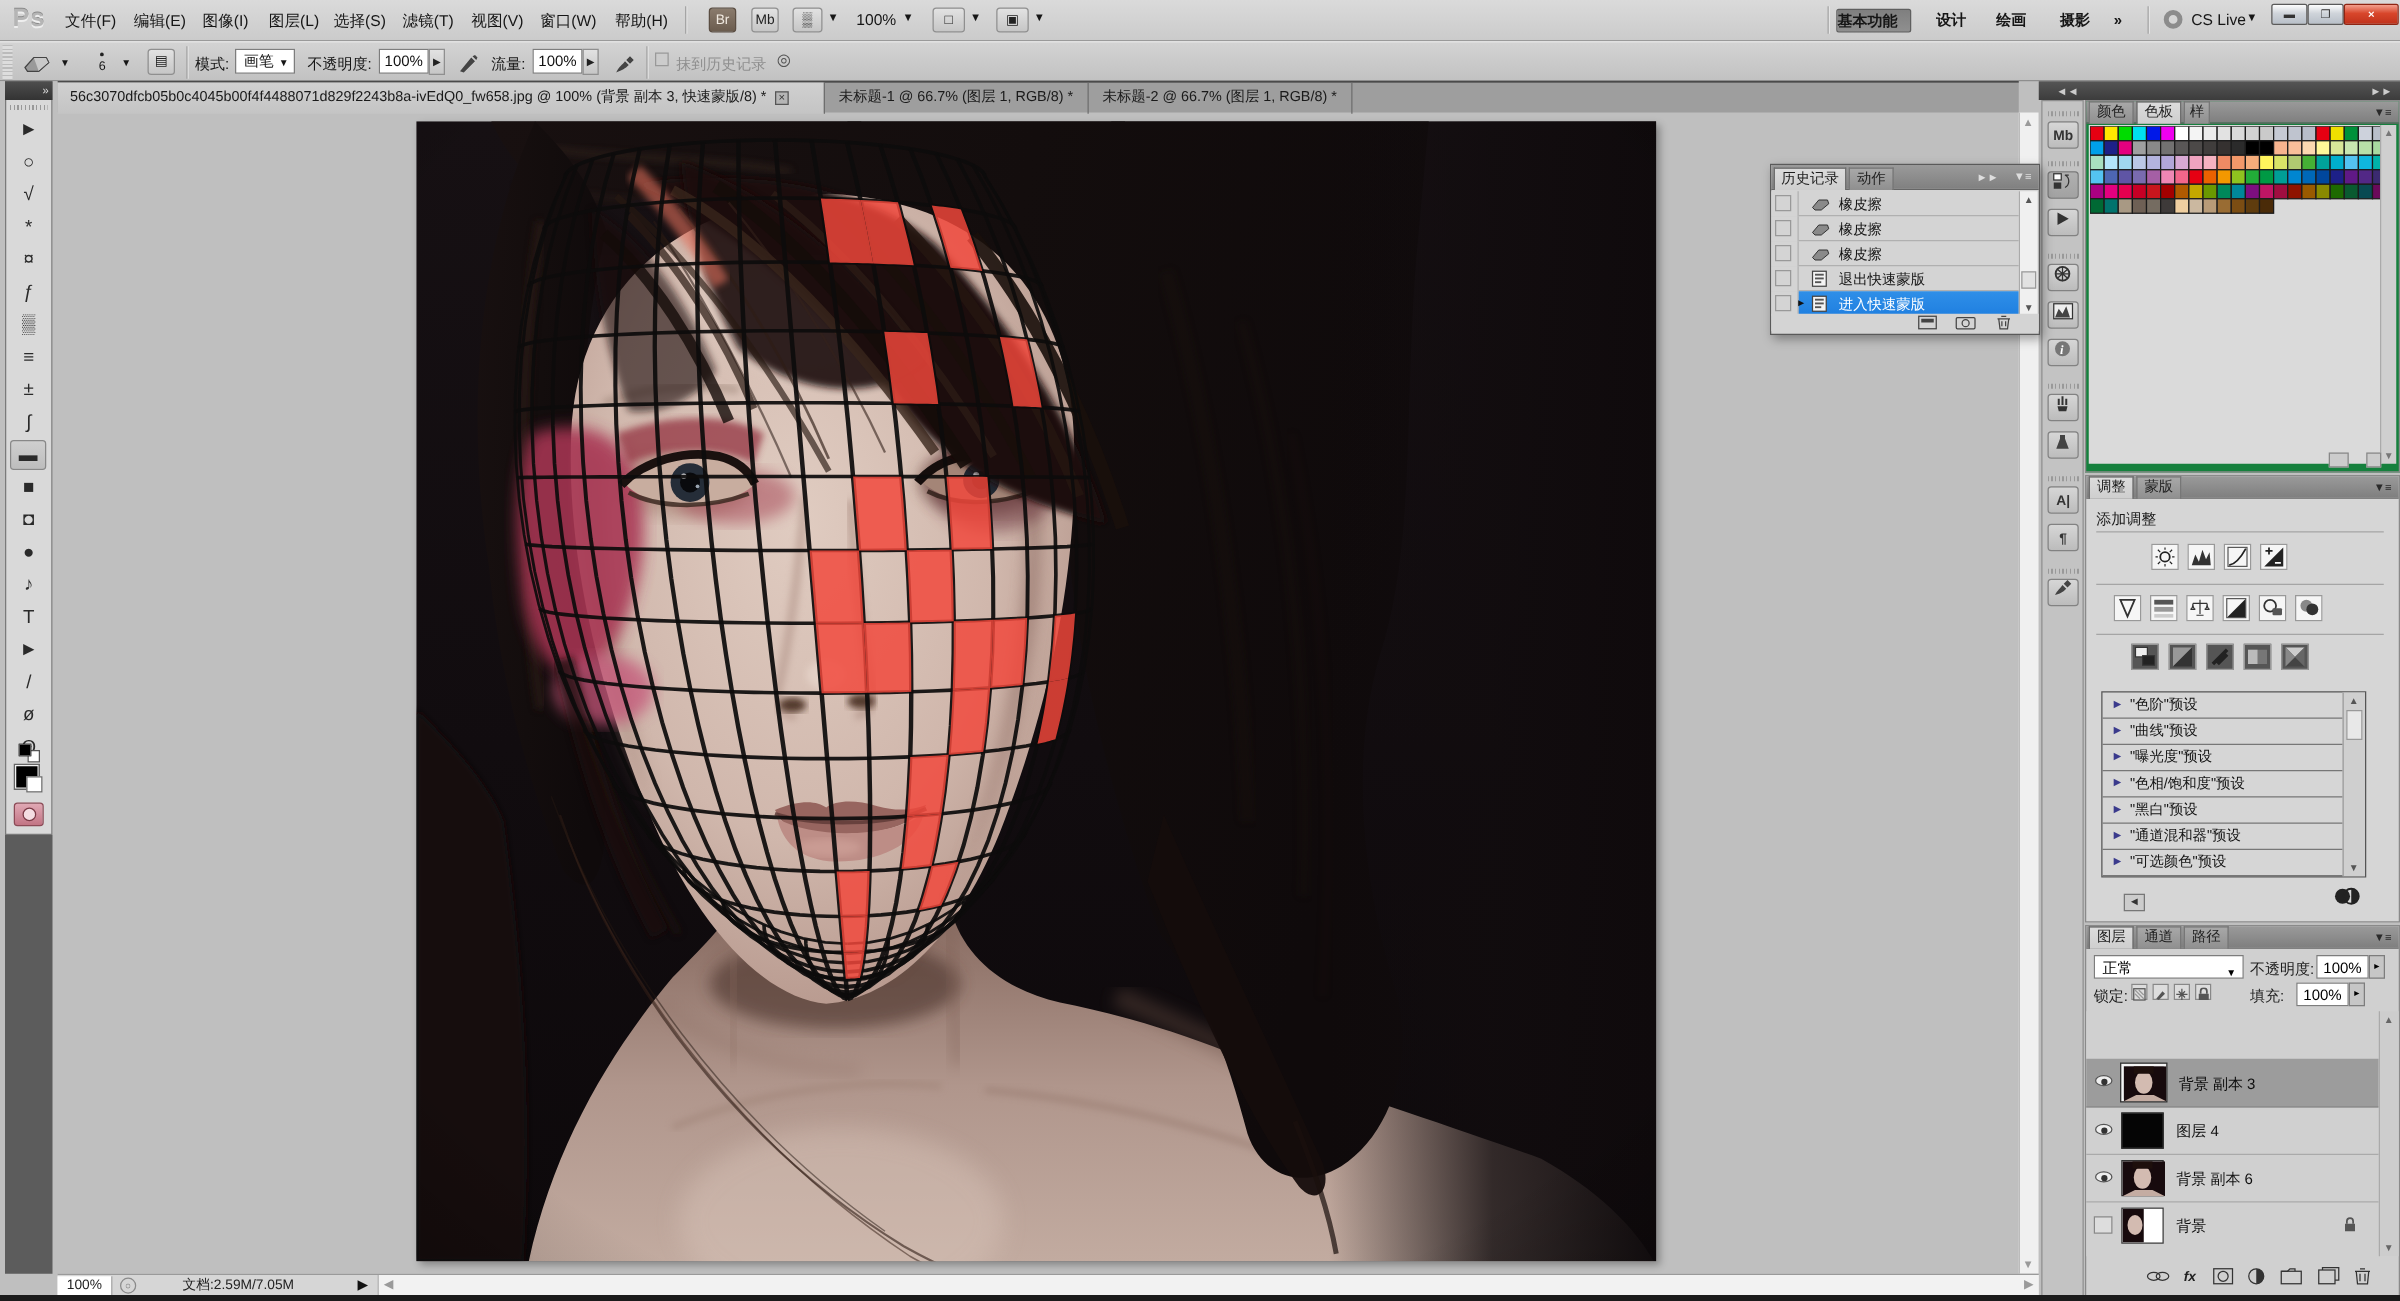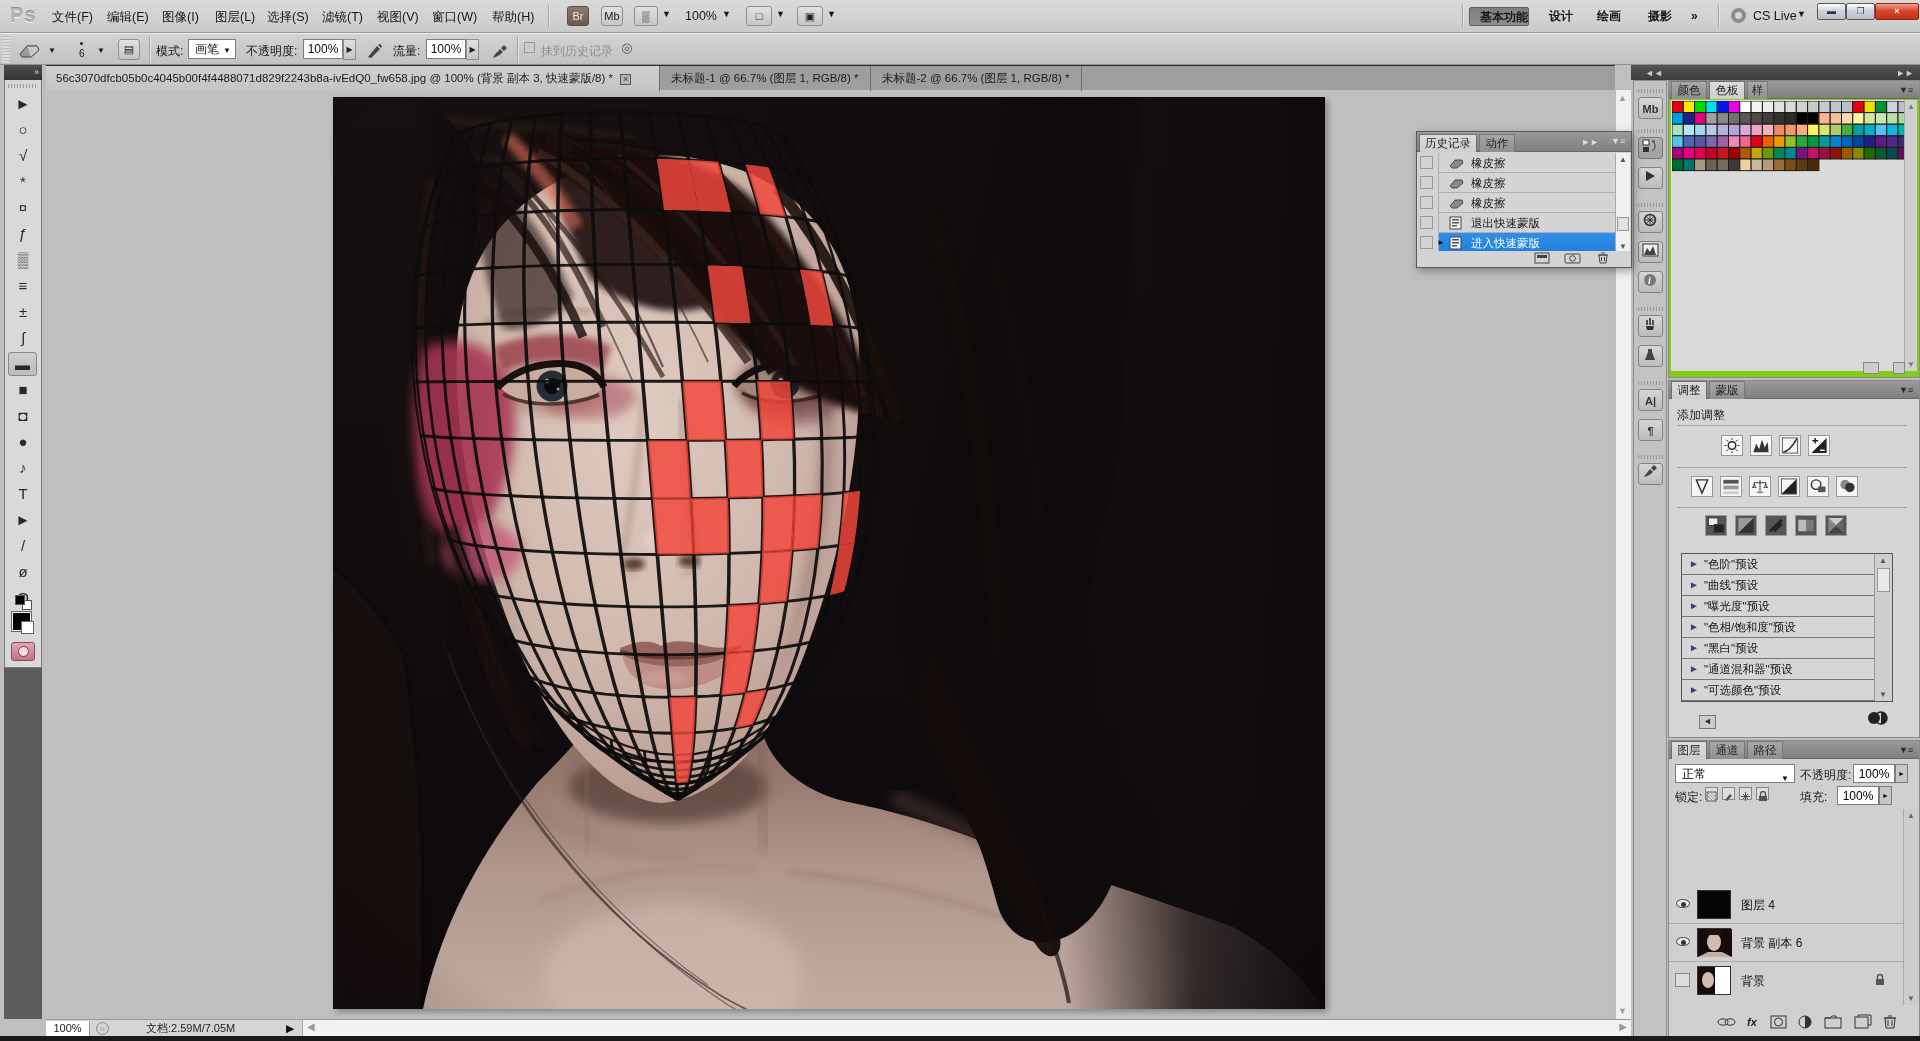--- a/index.html
+++ b/index.html
@@ -48,21 +48,21 @@
     <div class="mbtn" style="left:601px;width:22px">Mb</div>
     <div class="mbtn" style="left:634px;width:24px">▒</div>
     <div class="menuitem" style="left:662px;font-size:9px">▼</div>
     <div class="menuitem" style="left:685px">100%</div>
     <div class="menuitem" style="left:722px;font-size:9px">▼</div>
     <div class="mbtn" style="left:746px;width:26px">□</div>
     <div class="menuitem" style="left:776px;font-size:9px">▼</div>
     <div class="mbtn" style="left:797px;width:26px">▣</div>
     <div class="menuitem" style="left:827px;font-size:9px">▼</div>
     <div class="osep" style="left:1462px;top:5px;height:22px"></div>
-    <div class="wsbtn" style="left:1469px;width:60px;background:linear-gradient(#7f7f7f,#8f8f8f);border:1px solid #5f5f5f;border-radius:2px;text-align:right">基本功能</div>
+    <div class="wsbtn" style="left:1469px;width:60px;background:linear-gradient(#7f7f7f,#8f8f8f);border:1px solid #5f5f5f;border-radius:2px;text-align:left">基本功能</div>
     <div class="wsbtn" style="left:1549px">设计</div>
     <div class="wsbtn" style="left:1597px">绘画</div>
     <div class="wsbtn" style="left:1648px">摄影</div>
     <div class="wsbtn" style="left:1691px;font-weight:bold">»</div>
     <div class="osep" style="left:1718px;top:5px;height:22px"></div>
     <div class="abs" style="left:1731px;top:8px;width:15px;height:15px;border-radius:50%;border:4px solid #8c8c8c;background:#d6d6d6"></div>
     <div class="menuitem" style="left:1753px">CS Live</div>
     <div class="menuitem" style="left:1797px;font-size:9px">▼</div>
     <div id="winbtns" class="abs"><span class="wb">▬</span><span class="wb">❐</span><span class="wb" style="width:44px;background:linear-gradient(#f39f8d,#d8462b 45%,#c0321c);border-color:#8e2513;color:#fff;font-weight:bold">×</span></div>
   </div>
@@ -389,21 +389,21 @@
         </svg></div>
       <div class="abs" style="left:4px;top:300px;width:26px;height:4px;background:repeating-linear-gradient(90deg,#999 0 1px,transparent 1px 3px)"></div>
       <div class="abs" style="left:4px;top:308px;width:25px;height:22px;border:1px solid #828282;background:linear-gradient(#d6d6d6,#bcbcbc);border-radius:3px;color:#333;font-size:11px;text-align:center;line-height:22px;font-weight:bold">A|</div>
       <div class="abs" style="left:4px;top:338px;width:25px;height:22px;border:1px solid #828282;background:linear-gradient(#d6d6d6,#bcbcbc);border-radius:3px;color:#333;font-size:11px;text-align:center;line-height:22px;font-weight:bold">¶</div>
       <div class="abs" style="left:4px;top:374px;width:26px;height:4px;background:repeating-linear-gradient(90deg,#999 0 1px,transparent 1px 3px)"></div>
       <div class="abs" style="left:4px;top:382px;width:25px;height:22px;border:1px solid #828282;background:linear-gradient(#d6d6d6,#bcbcbc);border-radius:3px;color:#333;font-size:11px;text-align:center;line-height:22px;font-weight:bold"><svg width="17" height="14">
           <path d="M2,12 C4,8 6,7 8,4 L11,7 C8,10 6,11 2,12 Z" fill="#444"></path>
           <path d="M9,3 L12,0 L15,3 L12,6 Z" fill="#444"></path>
         </svg></div>
     </div>
-    <div class="abs" style="left:37px;top:15px;width:252px;height:298px;background:#84cc16;border:1px solid #8a8a8a">
+    <div class="abs" style="left:37px;top:15px;width:252px;height:298px;background:#15803d;border:1px solid #8a8a8a">
       <div class="panel-tabs">
         <div class="ptab off" style="left:2px;width:36px">颜色</div>
         <div class="ptab on" style="left:40px;width:36px">色板</div>
         <div class="ptab off" style="left:78px;width:21px">样式</div>
         <div class="pmenu">▼≡</div>
       </div>
       <div class="abs" style="left:2px;top:19px;width:234px;height:271px;background:#dadada">
         <svg width="238" height="74" style="position:absolute;left:1px;top:1px">
           <rect x="0.0" y="0.0" width="11.3" height="11.6" fill="#e60012" stroke="#1b1b1b" stroke-width="1"></rect>
           <rect x="11.3" y="0.0" width="11.3" height="11.6" fill="#ffe800" stroke="#1b1b1b" stroke-width="1"></rect>
@@ -667,20 +667,34 @@
           <path d="M5.5,1 L5.5,10 M1,5.5 L10,5.5 M3,3 L8,8 M8,3 L3,8" stroke="#555"></path>
         </svg></div>
       <div class="abs" style="left:87px;top:46px;width:13px;height:13px;border:1px solid #888;background:#ddd"><svg width="11" height="11">
           <rect x="2" y="5" width="8" height="5" fill="#555"></rect>
           <path d="M3.5,5 L3.5,3 A2.5,2.5 0 0 1 8.5,3 L8.5,5" fill="none" stroke="#555" stroke-width="1.4"></path>
         </svg></div>
       <div class="abs t12" style="left:131px;top:48px">填充:</div>
       <div class="abs" style="left:168px;top:45px;width:42px;height:19px;background:#fff;border:1px solid #7d7d7d;font-size:12px;text-align:center;line-height:18px">100%</div>
       <div class="abs" style="left:210px;top:45px;width:13px;height:19px;border:1px solid #7d7d7d;background:#c6c6c6;font-size:7px;text-align:center;line-height:18px">►</div>
       <div class="abs" style="left:0px;top:68px;width:234px;height:196px;background:#d0d0d0">
+        <div class="abs" style="left:0;top:38px;width:234px;height:39px;background:#9c9c9c;border-bottom:1px solid #888">
+          <div class="abs" style="left:7px;top:13px;width:14px;height:9px;border:1px solid #555;border-radius:50%;background:#eee">
+            <div class="abs" style="left:4px;top:1.5px;width:5px;height:5px;border-radius:50%;background:#333"></div>
+          </div>
+          <div class="abs" style="left:28px;top:4px;width:36px;height:30px;border:2px solid #f4f4f4;outline:1px solid #333">
+            <svg width="34" height="28" style="position:absolute;left:0;top:0">
+              <rect width="34" height="28" fill="#170a0d"></rect>
+              <ellipse cx="16" cy="13" rx="7" ry="9" fill="#d3bbb1"></ellipse>
+              <rect x="8" y="0" width="16" height="6" fill="#1d0f0c"></rect>
+              <path d="M0,28 L10,23 L24,23 L34,28 Z" fill="#c4aca2"></path>
+            </svg>
+          </div>
+          <div class="abs" style="left:74px;top:12px;font-size:12px;color:#0e0e0e">背景 副本 3</div>
+        </div>
         <div class="abs" style="left:0;top:77px;width:234px;height:38px;border-bottom:1px solid #aaa">
           <div class="abs" style="left:7px;top:13px;width:14px;height:9px;border:1px solid #555;border-radius:50%;background:#eee">
             <div class="abs" style="left:4px;top:1.5px;width:5px;height:5px;border-radius:50%;background:#333"></div>
           </div>
           <div class="abs" style="left:28px;top:4px;width:34px;height:29px;border:1px solid #333;background:#050505"></div>
           <div class="abs" style="left:72px;top:11px;font-size:12px;color:#111">图层 4</div>
         </div>
         <div class="abs" style="left:0;top:115px;width:234px;height:38px;border-bottom:1px solid #aaa">
           <div class="abs" style="left:7px;top:13px;width:14px;height:9px;border:1px solid #555;border-radius:50%;background:#eee">
             <div class="abs" style="left:4px;top:1.5px;width:5px;height:5px;border-radius:50%;background:#333"></div>

